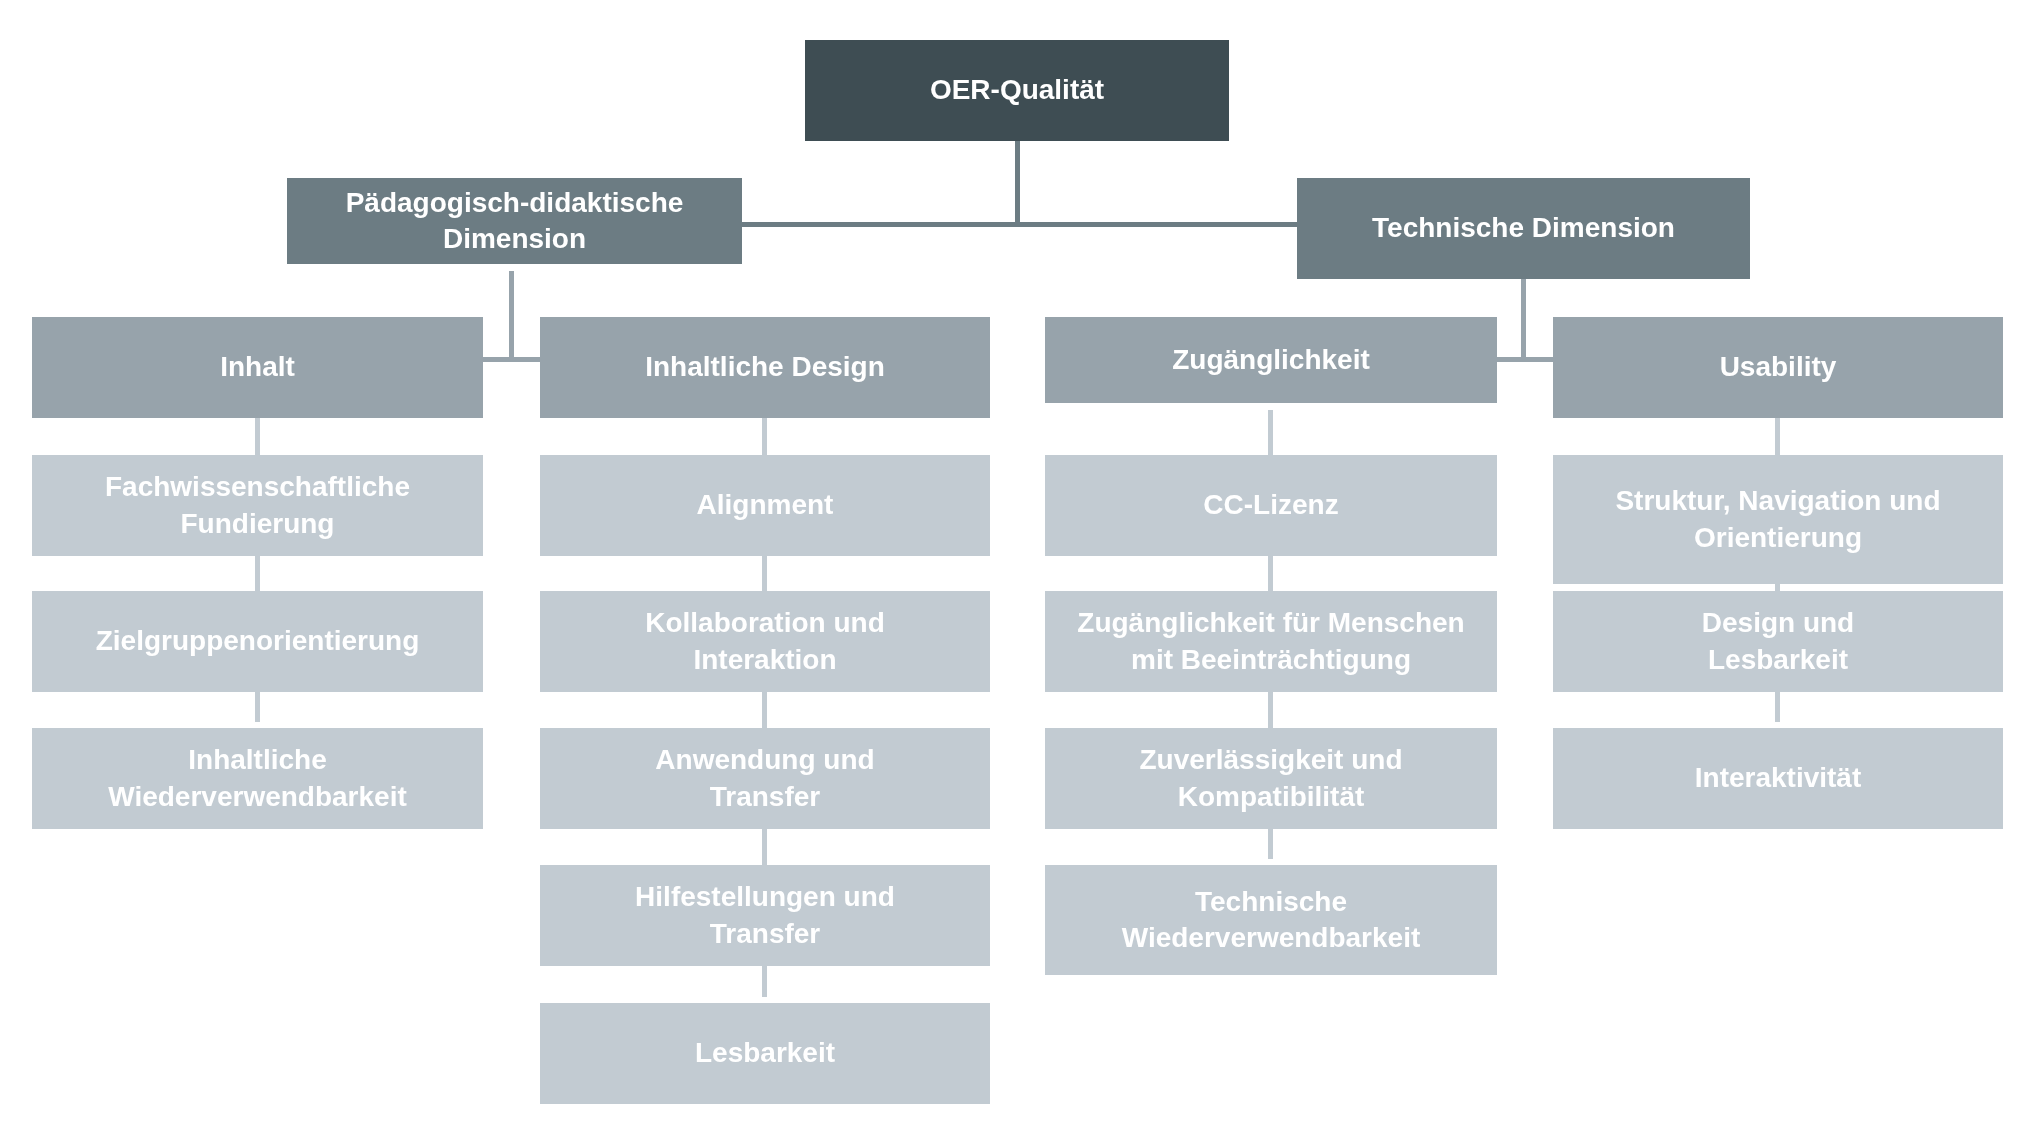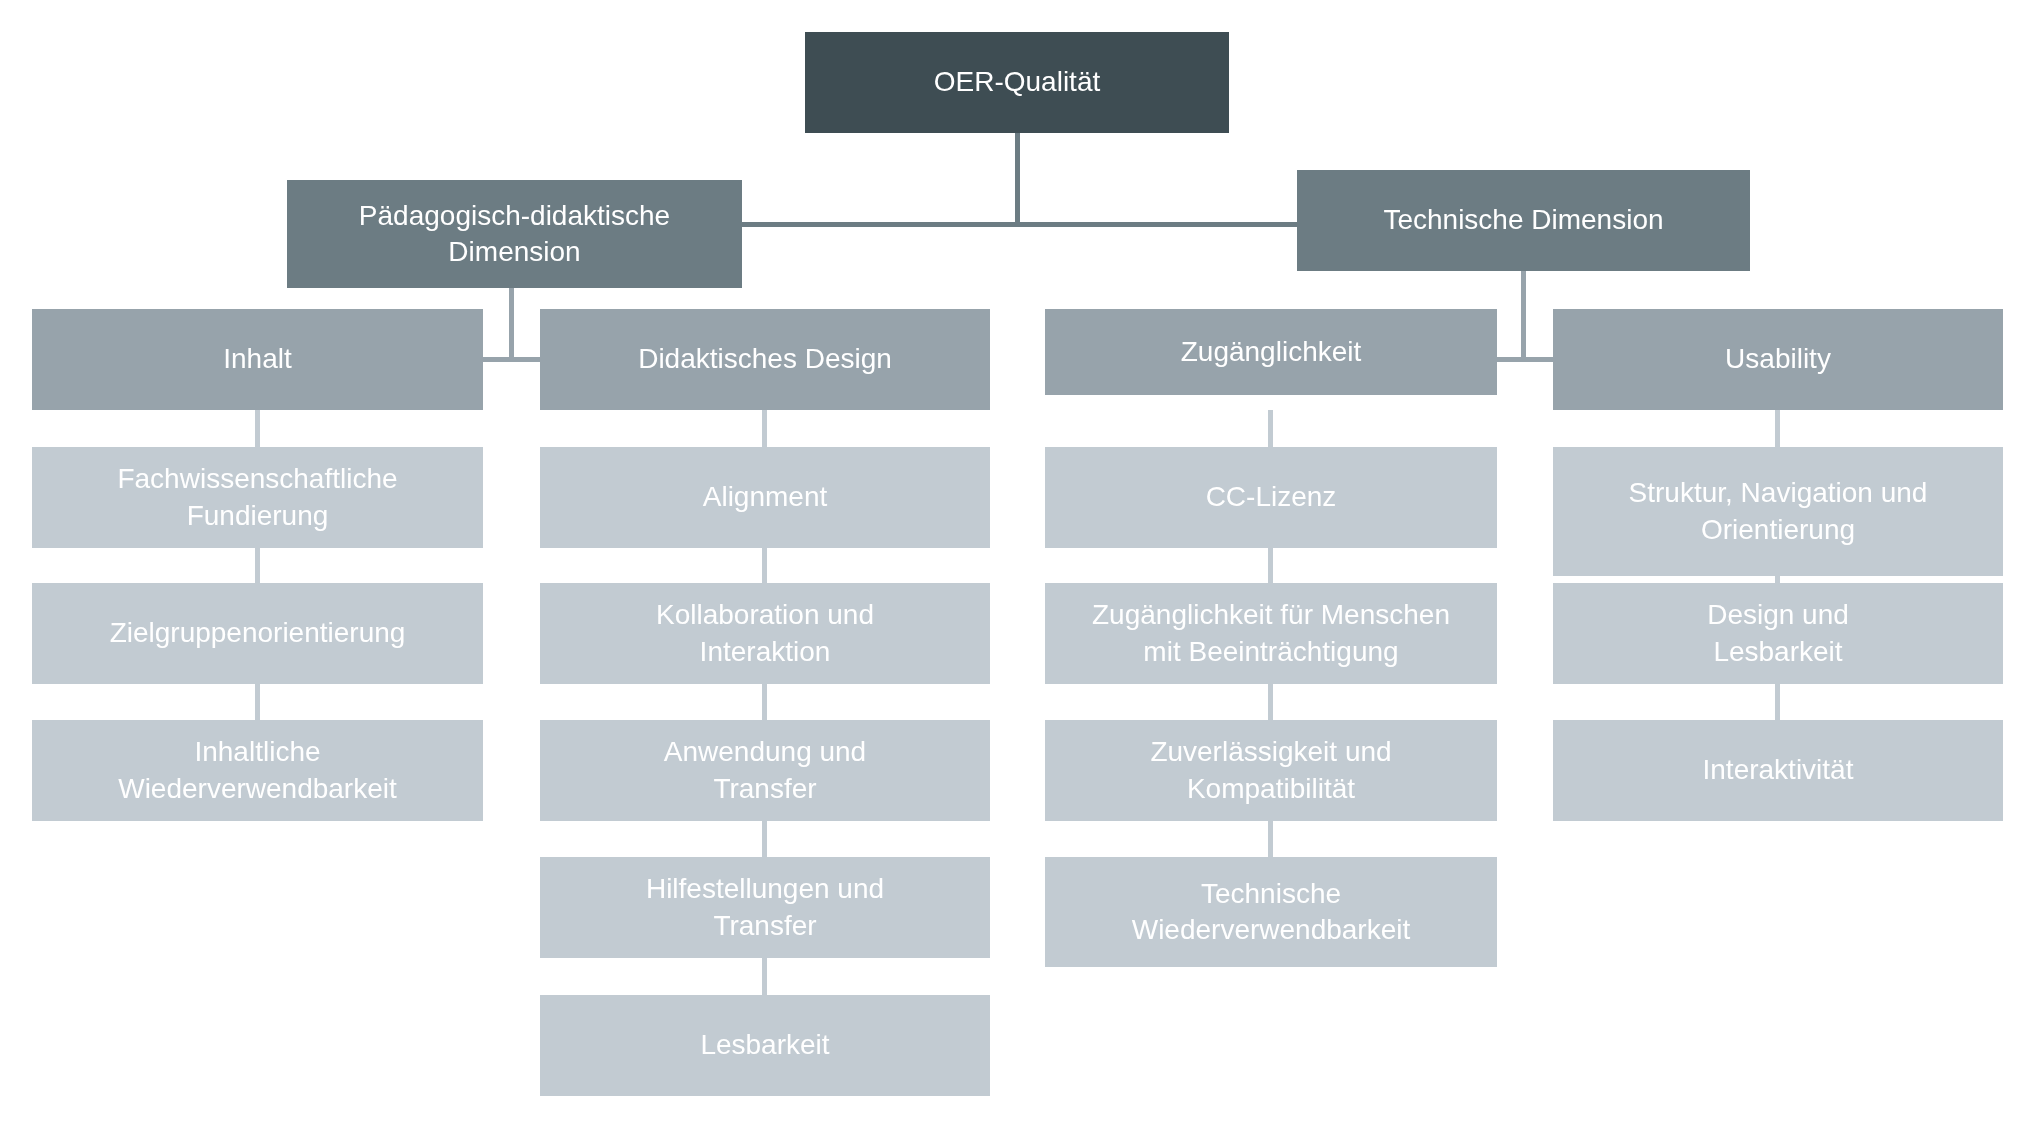--- a/index.html
+++ b/index.html
@@ -17,25 +17,26 @@
   }
   .node {
     position: absolute;
     z-index: 1;
     display: flex;
     align-items: center;
     justify-content: center;
     box-sizing: border-box;
     padding: 16px 10px;
     color: #ffffff;
-    font-weight: normal;
+    font-weight: bold;
     font-size: 28px;
     line-height: 1.3;
     text-align: center;
     white-space: pre-line;
+    margin-top: 8px;
   }
   .l1 { background: var(--level1, #3E4D53); }
   .l2 { background: var(--level2, #6C7C83); }
   .l3 { background: var(--level3, #97A3AB); }
   .l4 { background: var(--level4, #C2CBD2); }
   .conn {
     position: absolute;
     z-index: 0;
   }
   .conn.c2 { background: var(--level2, #6C7C83); }
@@ -56,26 +57,26 @@
   <div class="conn c3" style="left:1521px; top:271px; width:5px; height:91px"></div>
   <div class="conn c3" style="left:1497px; top:357px; width:56px; height:5px"></div>
 
   <div class="conn c4" style="left:255px; top:410px; width:5px; height:312px"></div>
   <div class="conn c4" style="left:762px; top:410px; width:5px; height:587px"></div>
   <div class="conn c4" style="left:1268px; top:410px; width:5px; height:449px"></div>
   <div class="conn c4" style="left:1775px; top:410px; width:5px; height:312px"></div>
 
   <div class="node l1" style="left:805px; top:32px; width:424px; height:101px">OER-Qualität</div>
 
-  <div class="node l2" style="left:287px; top:180px; width:455px; height:108px">Pädagogisch-didaktische
+  <div class="node l2" style="left:287px; top:170px; width:455px; height:86px">Pädagogisch-didaktische
 Dimension</div>
   <div class="node l2" style="left:1297px; top:170px; width:453px; height:101px">Technische Dimension</div>
 
   <div class="node l3" style="left:32px; top:309px; width:451px; height:101px">Inhalt</div>
-  <div class="node l3" style="left:540px; top:309px; width:450px; height:101px">Didaktisches Design</div>
+  <div class="node l3" style="left:540px; top:309px; width:450px; height:101px">Inhaltliche Design</div>
   <div class="node l3" style="left:1045px; top:309px; width:452px; height:86px">Zugänglichkeit</div>
   <div class="node l3" style="left:1553px; top:309px; width:450px; height:101px">Usability</div>
 
   <div class="node l4" style="left:32px; top:447px; width:451px; height:101px">Fachwissenschaftliche
 Fundierung</div>
   <div class="node l4" style="left:32px; top:583px; width:451px; height:101px">Zielgruppenorientierung</div>
   <div class="node l4" style="left:32px; top:720px; width:451px; height:101px">Inhaltliche
 Wiederverwendbarkeit</div>
 
   <div class="node l4" style="left:540px; top:447px; width:450px; height:101px">Alignment</div>

